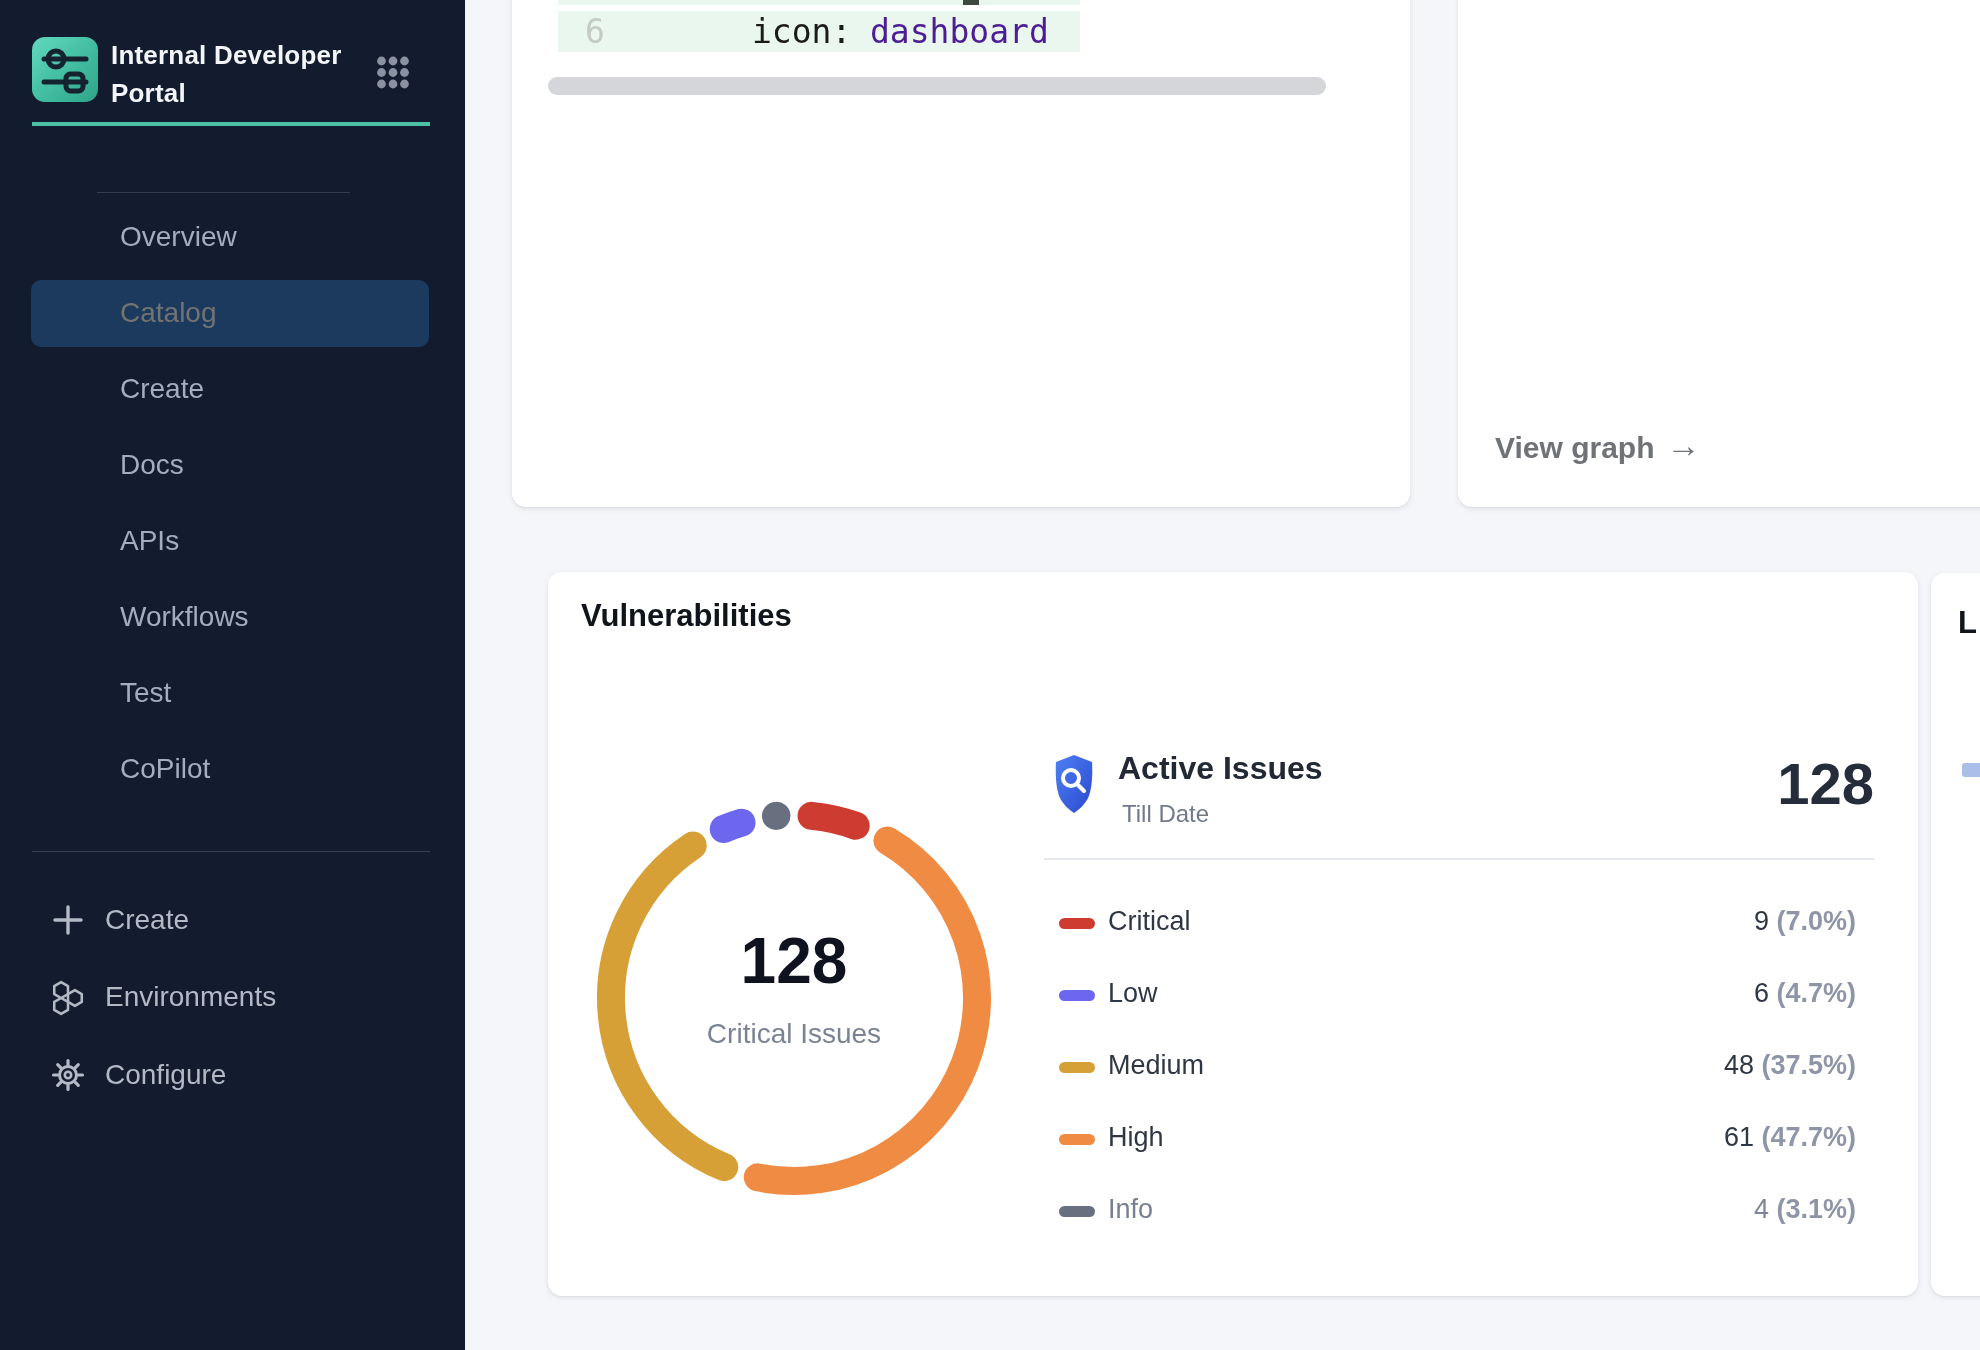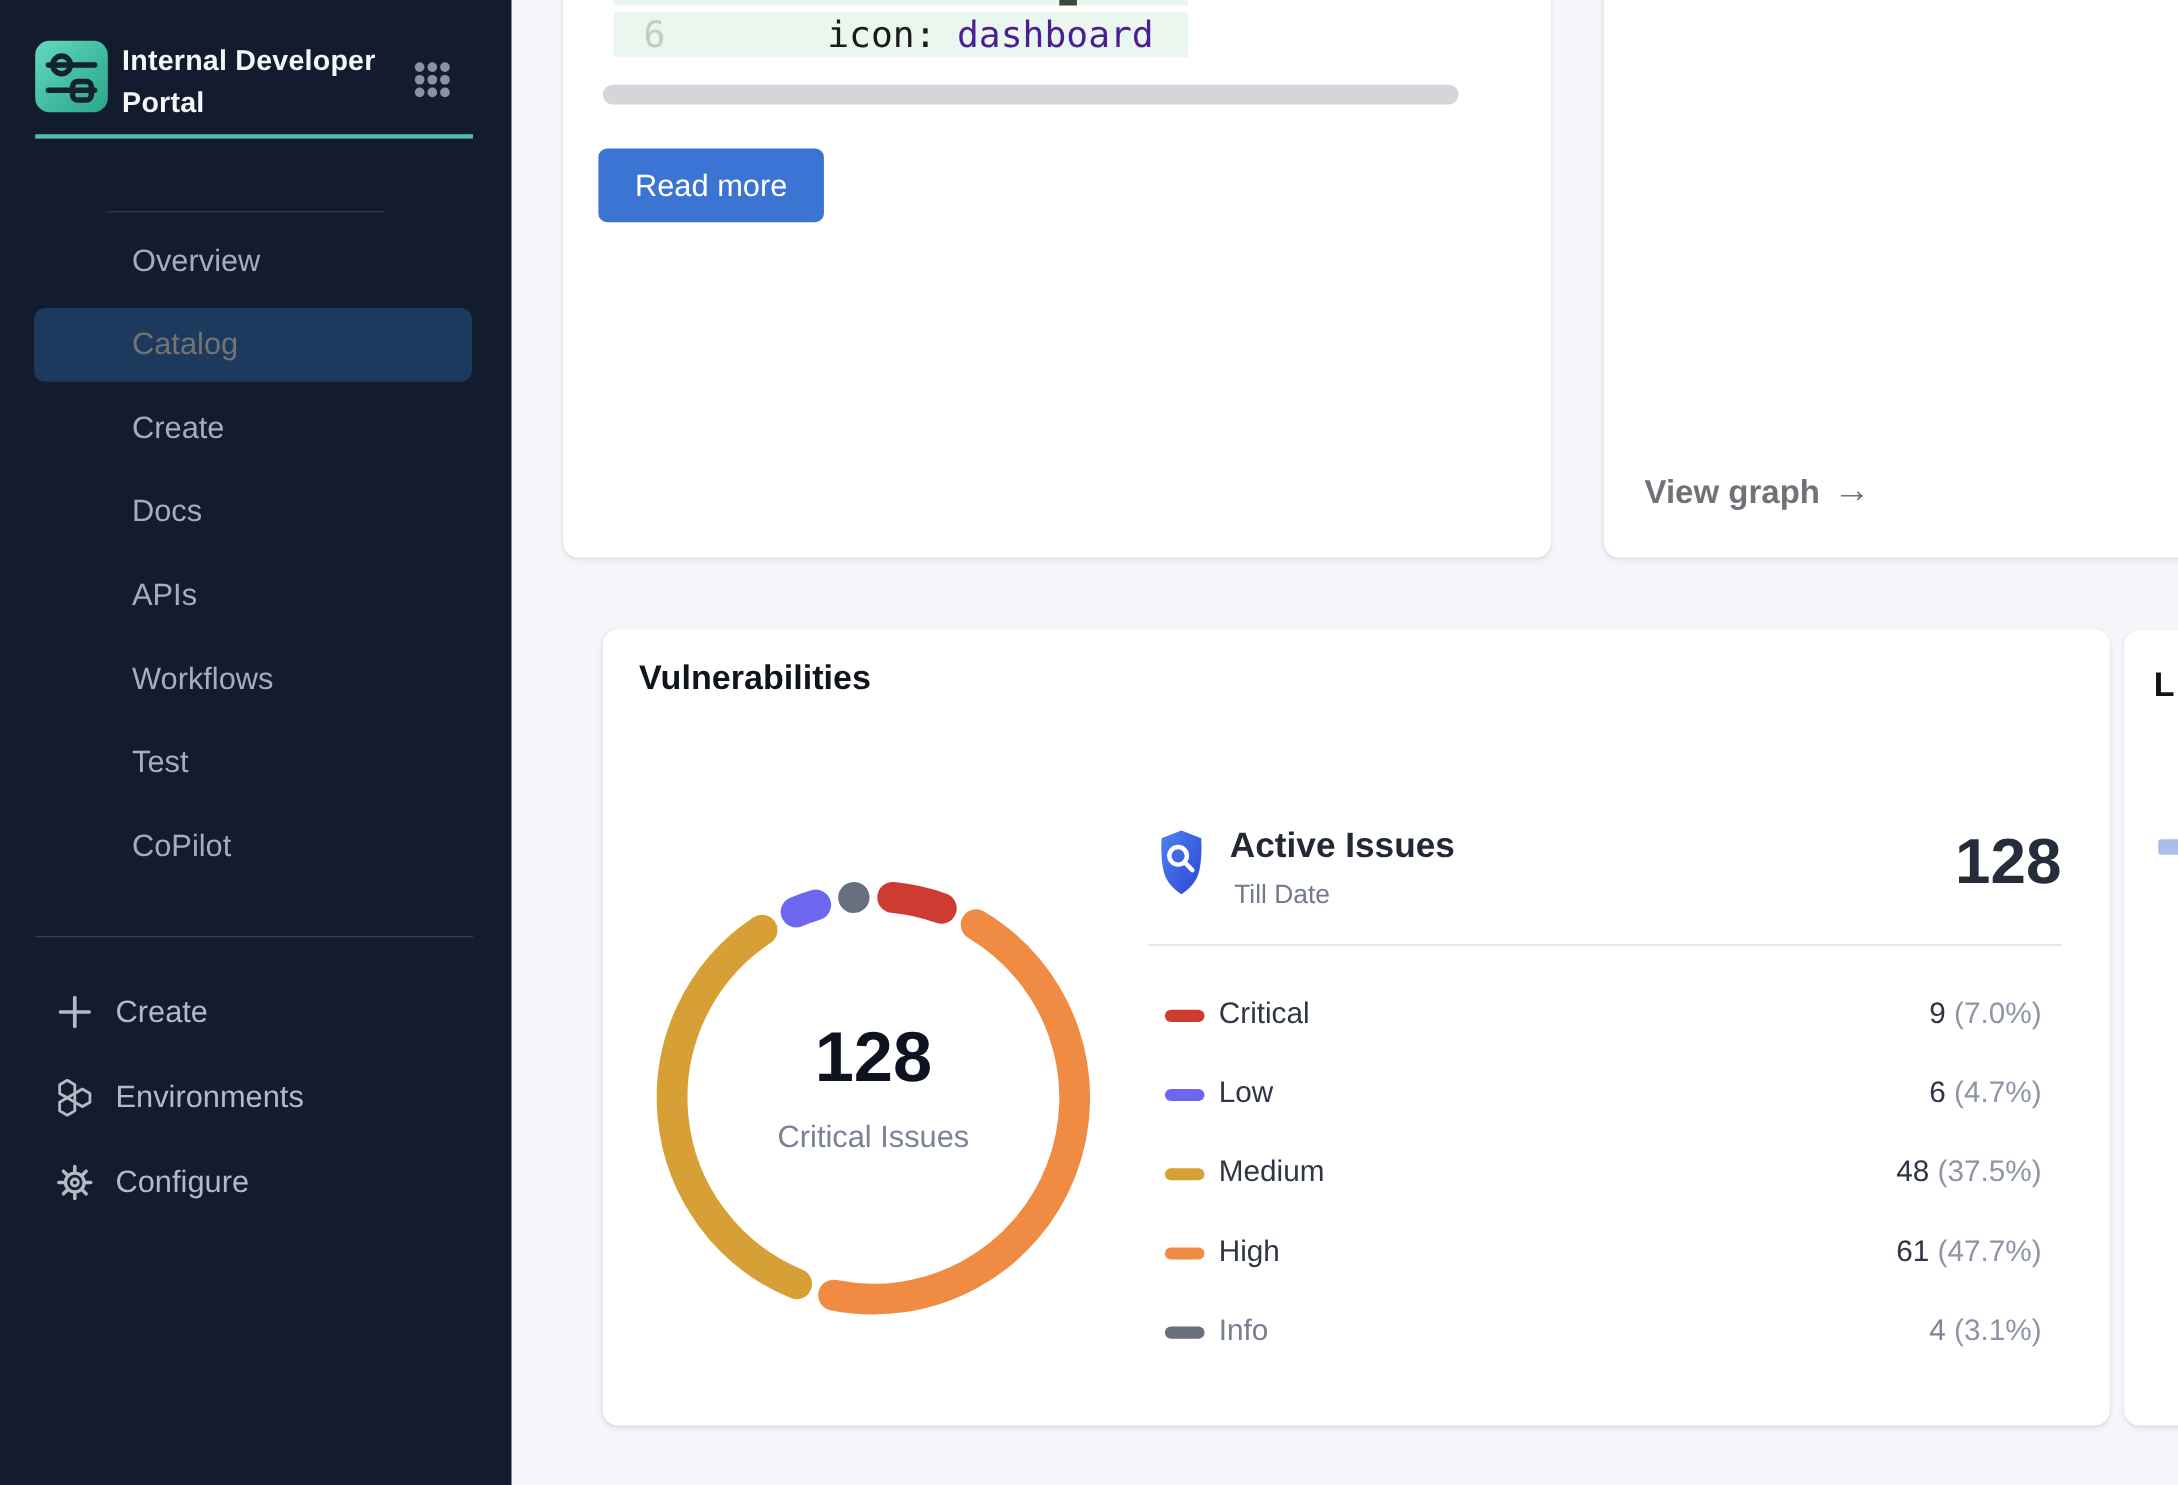--- a/index.html
+++ b/index.html
@@ -60,21 +60,21 @@
   .summary-title { position:absolute; left:570px; top:178px; font-size:32px; font-weight:600; color:#222935; }
   .summary-sub { position:absolute; left:574px; top:228px; font-size:24px; color:#717A8A; }
   .summary-total { position:absolute; left:900px; top:178px; width:426px; text-align:right;
                    font-size:58px; font-weight:700; color:#262D3A; }
   .summary-divider { position:absolute; left:496px; top:286px; width:830px; height:2px; background:#E4E7EB; }
   .legend-row { position:absolute; left:496px; width:830px; height:40px; }
   .legend-swatch { position:absolute; left:15px; top:15px; width:36px; height:11px; border-radius:6px; }
   .legend-label { position:absolute; left:64px; top:3px; font-size:27px; color:#2F3644; }
   .legend-value { position:absolute; right:18px; top:3px; font-size:27px; color:#2F3644; white-space:nowrap; }
   .legend-value .num { font-weight:500; color:#2F3644; }
-  .legend-value .pct { color:#8D95A6; }
+  .legend-value .pct { color:#8D95A6;font-weight:bold; }
   .legend-row.muted .legend-label { color:#777F90; }
   .legend-row.muted .legend-value .num { color:#7D8597; font-weight:400; }
   .row-critical { top:331px; } .row-low { top:403px; } .row-medium { top:475px; }
   .row-high { top:547px; } .row-info { top:619px; }
 
   
   .lang-title { position:absolute; left:27px; top:32px; font-size:31px; font-weight:700; color:#10141B; }
   .lang-bar { position:absolute; left:31px; top:190px; width:80px; height:14px; background:#A9BFE9; border-radius:3px; }
 </style>
 </head>
@@ -158,21 +158,20 @@
   <section class="card" id="code-card">
     <div class="code-sliver">
       <div class="code-sliver-mark"></div>
     </div>
     <div class="code-line">
       <span class="code-num">6</span>
       <span class="code-key">icon:</span>
       <span class="code-value">dashboard</span>
     </div>
     <div class="h-scrollbar"></div>
-    <button class="read-more-btn">Read more</button>
   </section>
 
   <section class="card" id="graph-card">
     <div class="view-graph">
       <span>View graph</span>
       <span class="arrow">→</span>
     </div>
   </section>
 
   <section class="card" id="vuln-card">

